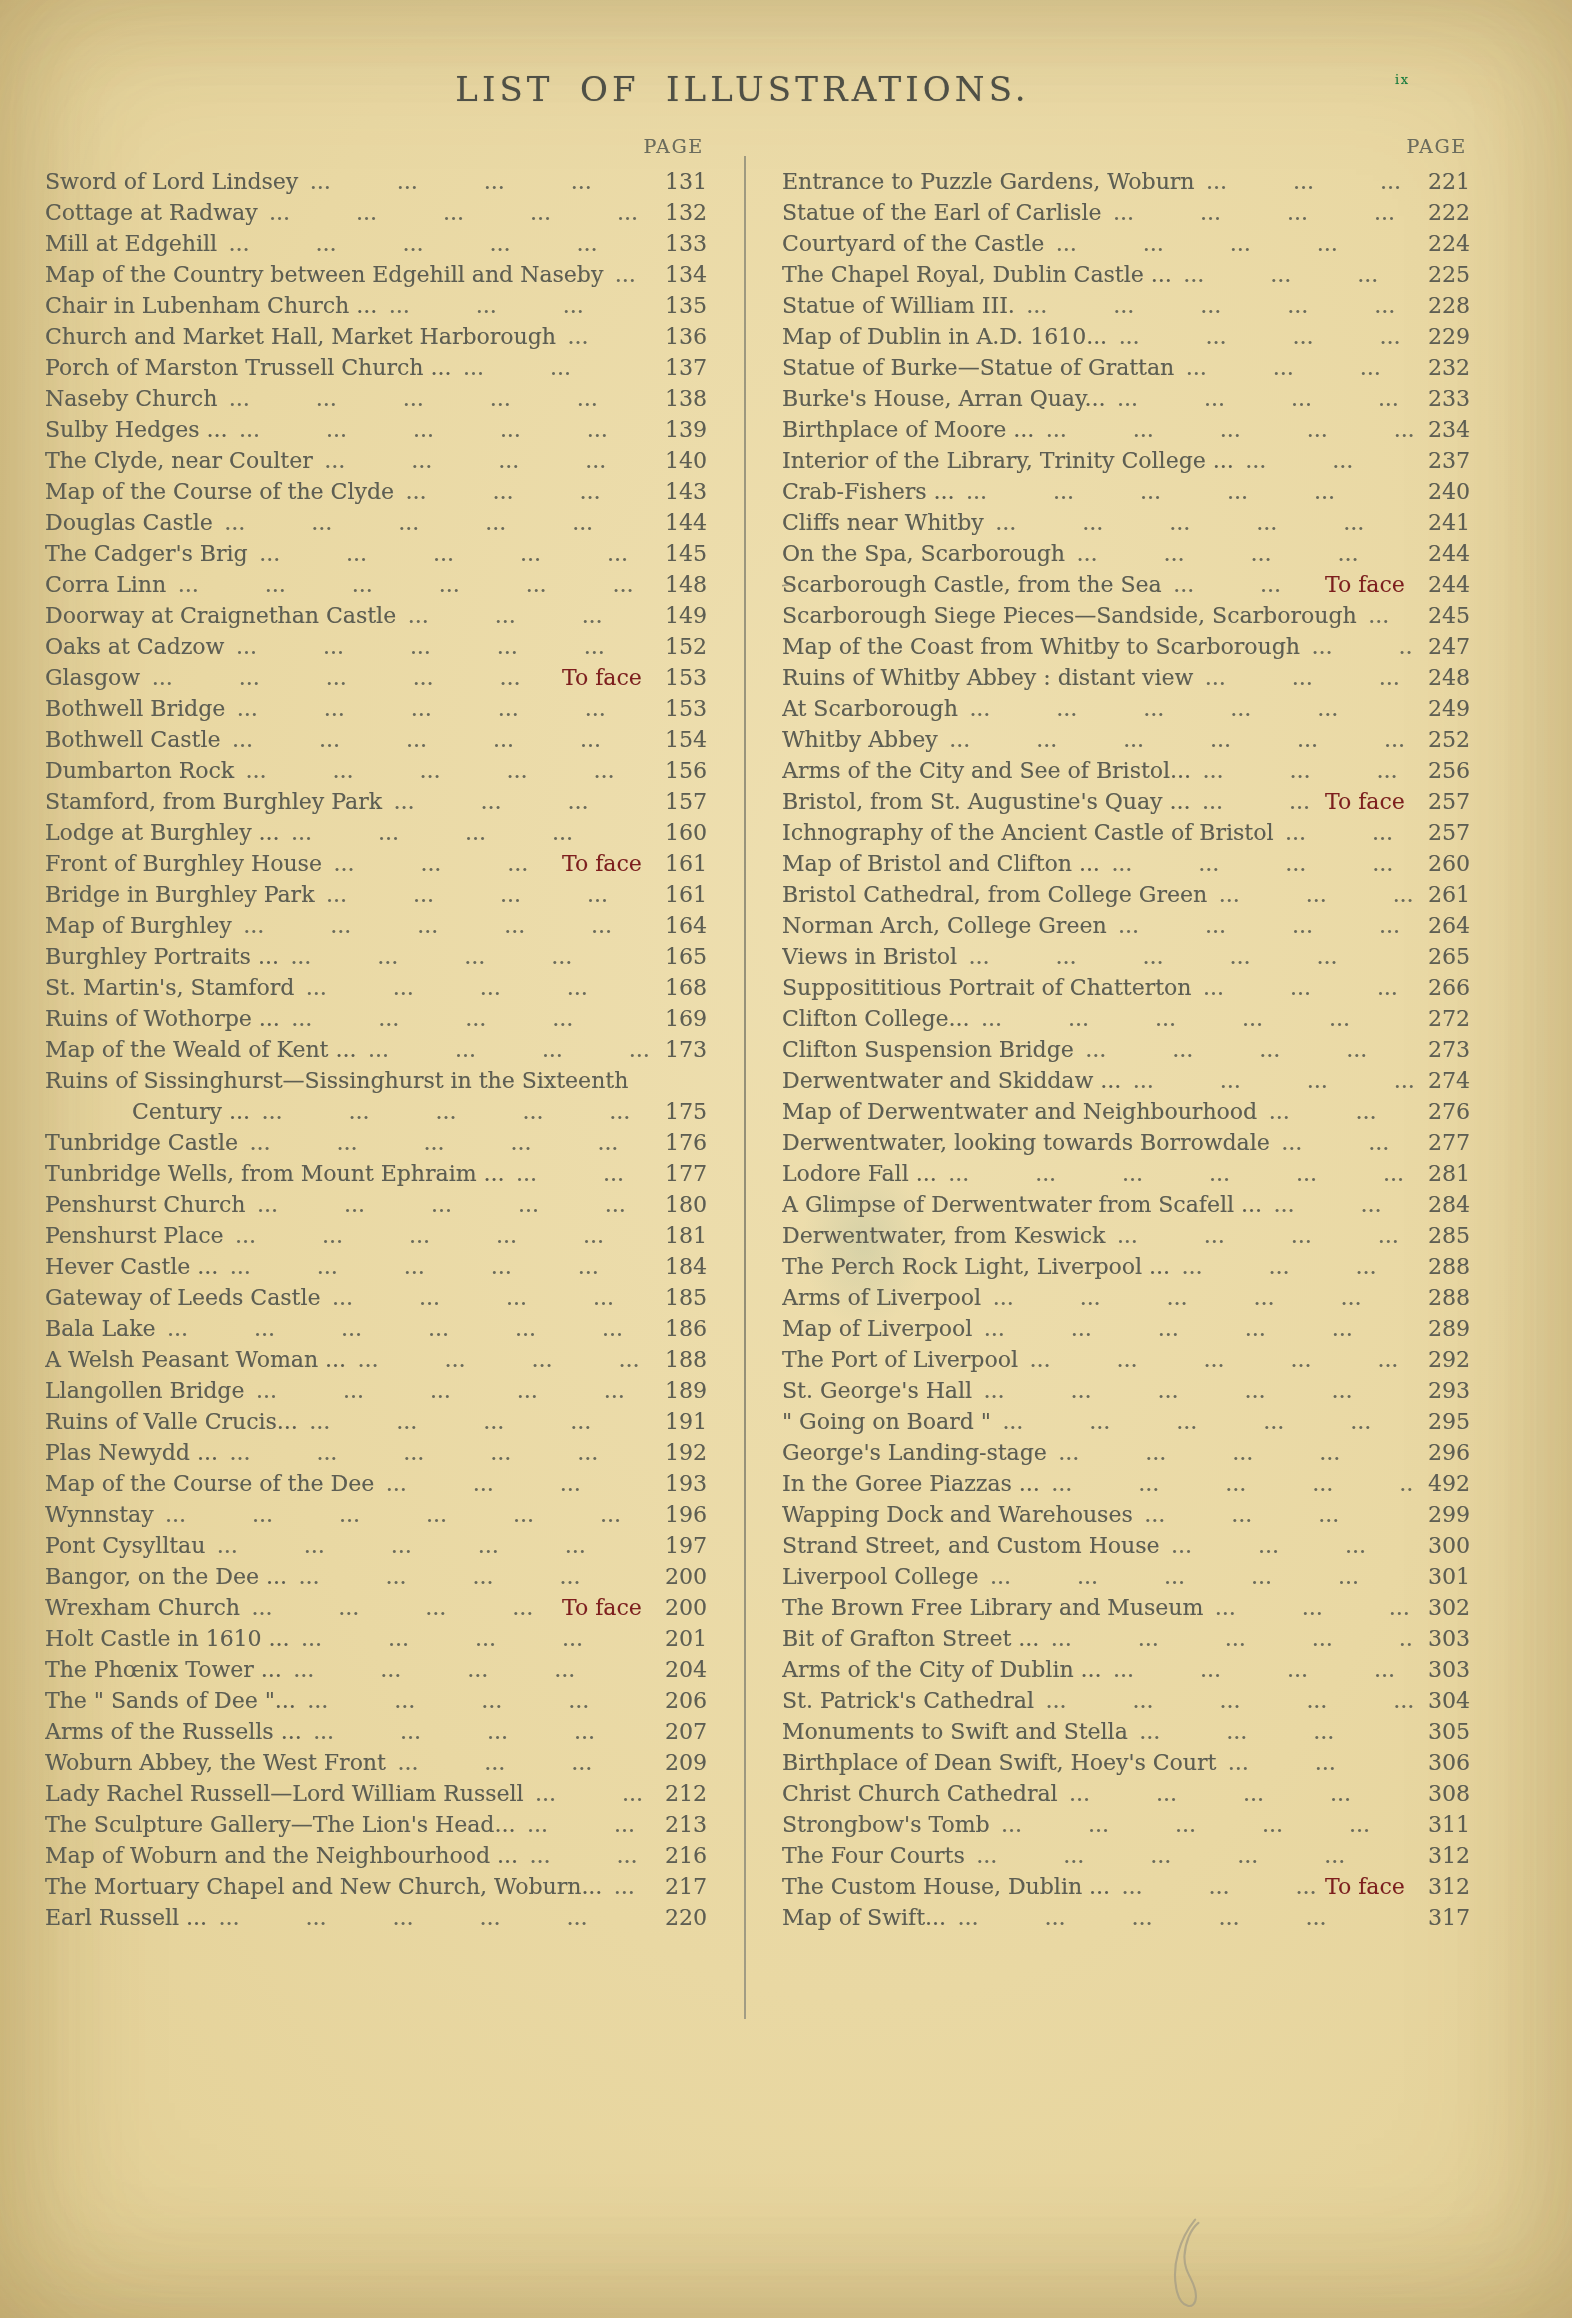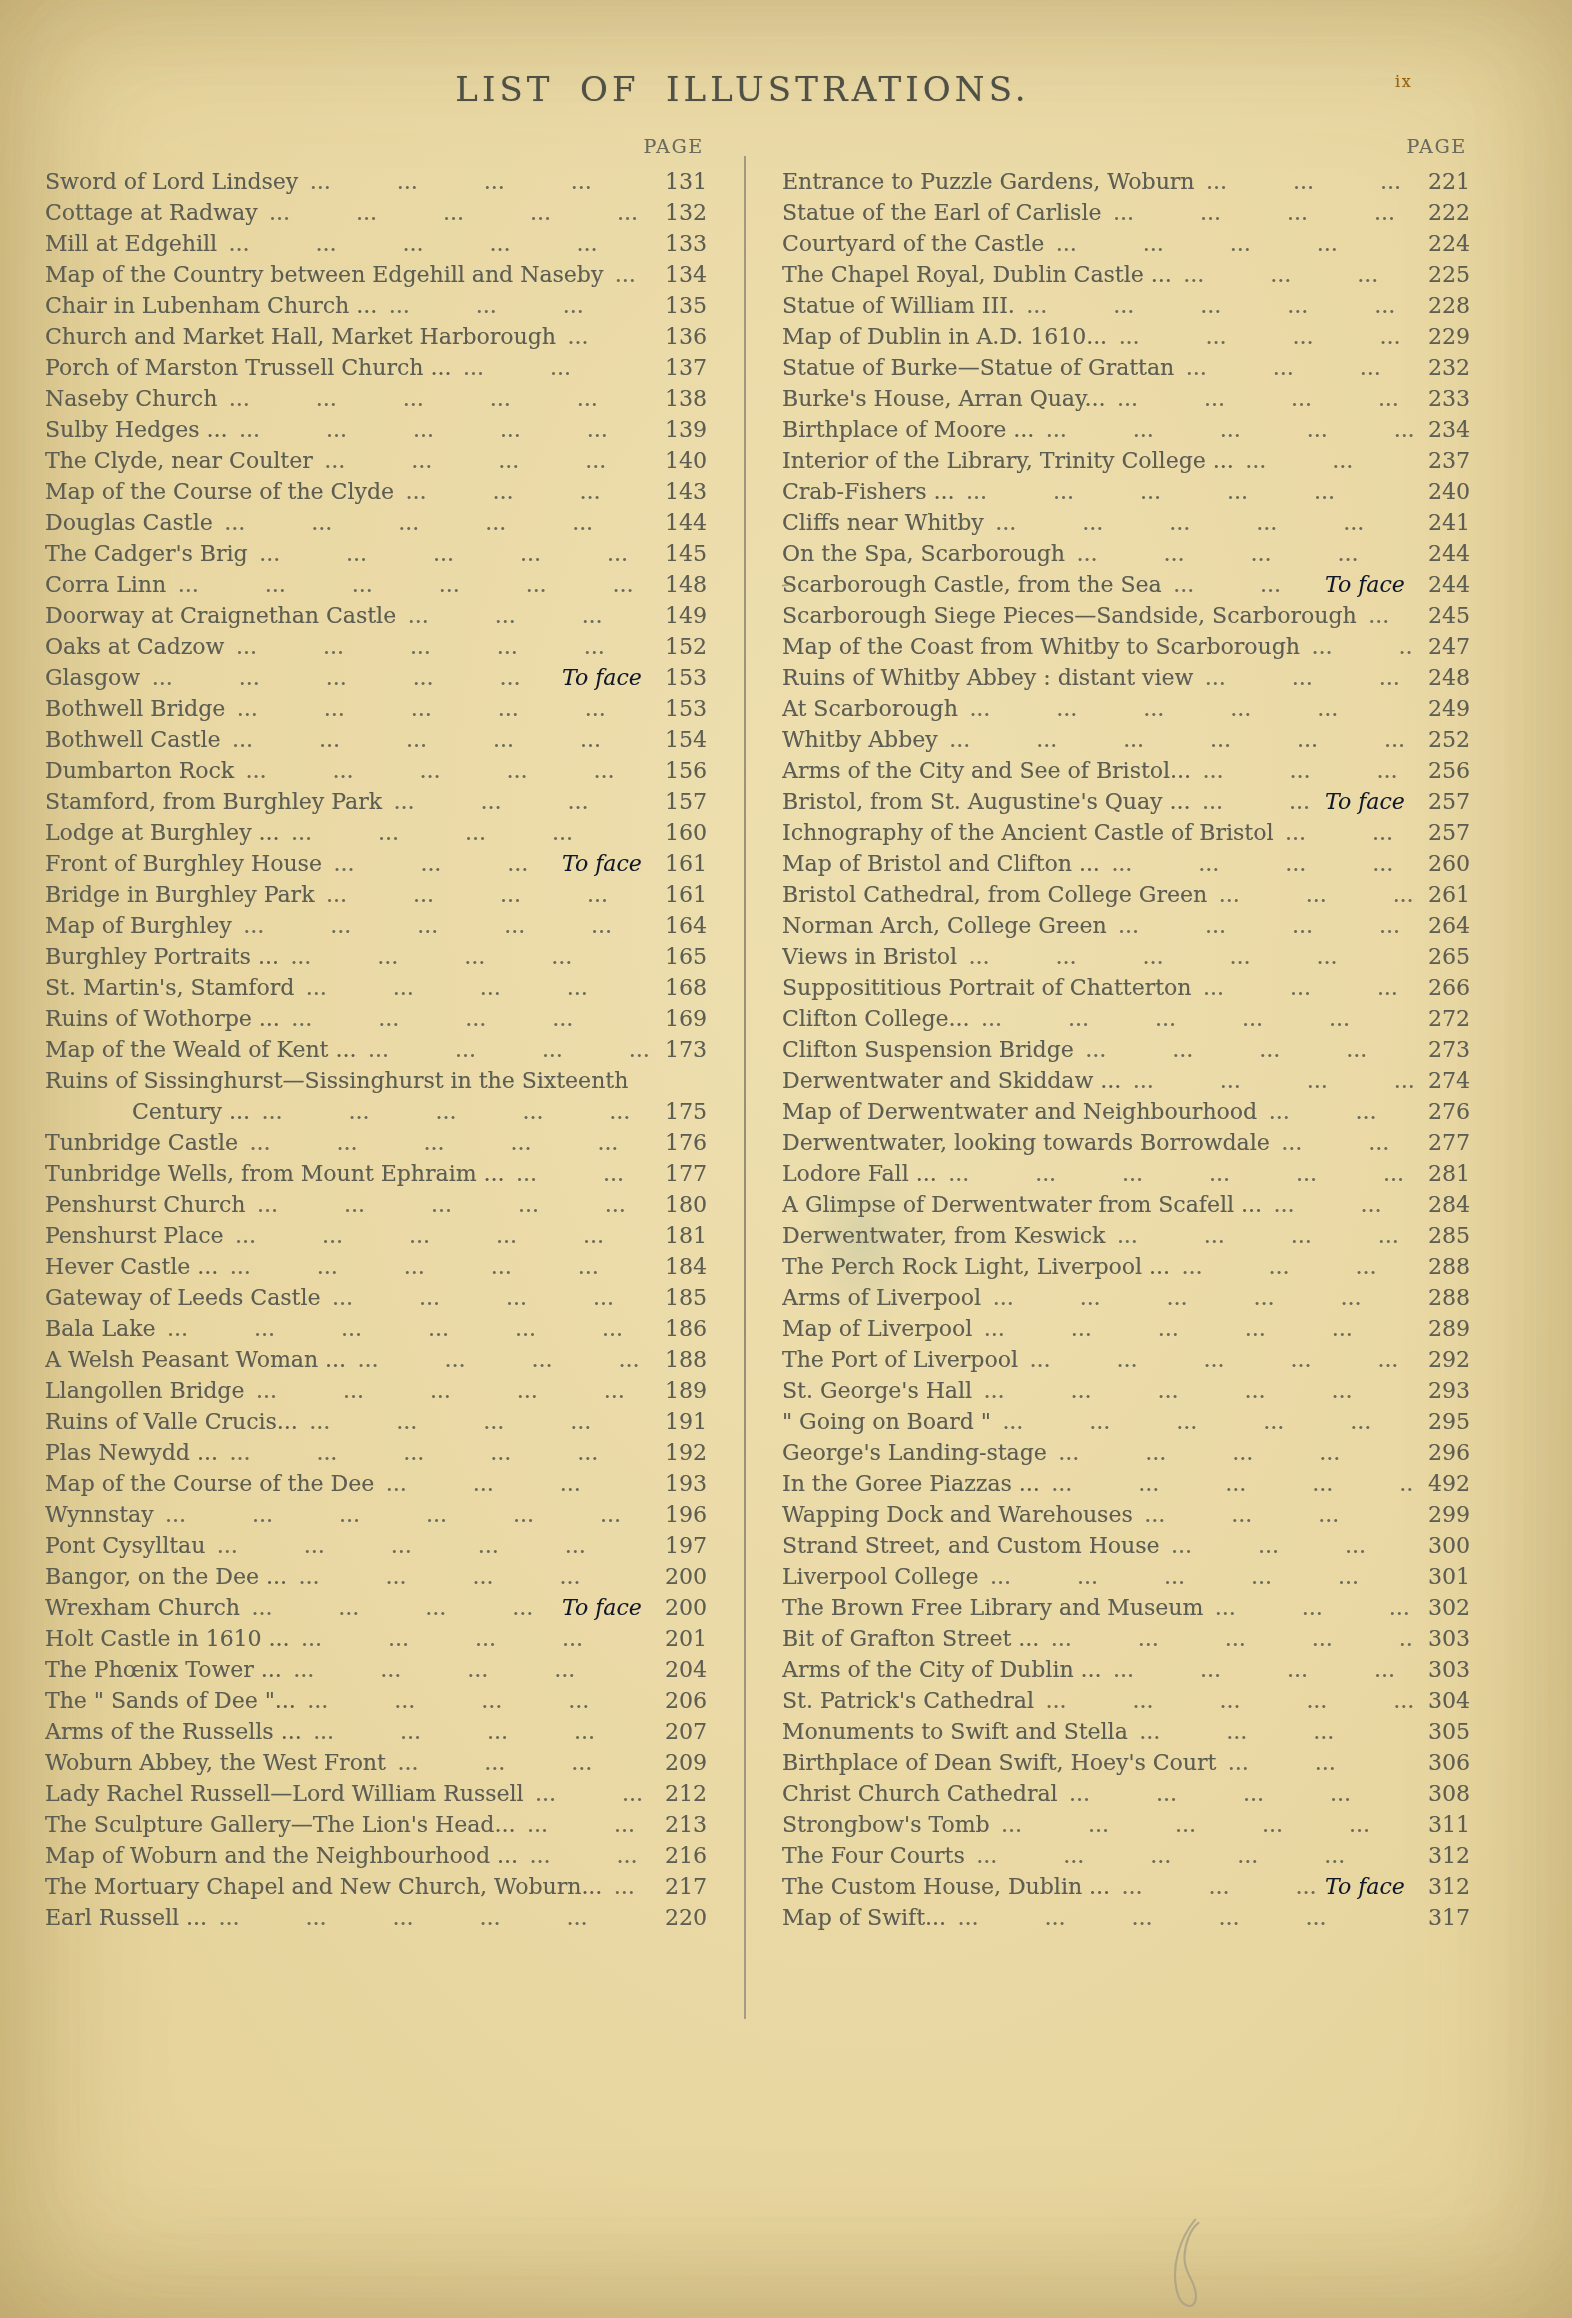--- a/index.html
+++ b/index.html
@@ -18,21 +18,21 @@
       inset 0 -33px 115px rgba(125,95,35,.10);
   }
   .page-title{
     position:absolute;left:45px;top:69px;width:1395px;
     text-align:center;font-size:34px;color:#4f5046;
     letter-spacing:4.1px;word-spacing:11.5px;
     text-shadow:0 0 0.8px rgba(80,80,62,.45);
   }
   .folio{
     position:absolute;left:1395px;top:72px;width:57px;
-    font-size:16px;color:#a16207;letter-spacing:1.6px;
+    font-size:13px;color:#15803d;letter-spacing:1.6px;
     text-shadow:0 0 0.8px rgba(80,80,62,.4);
   }
   .col{
     position:absolute;top:135px;
     color:#5d5e53;font-size:22px;
     text-shadow:0.2px 0.3px 0.6px rgba(78,78,60,.35);
   }
   .col-left{left:45px;width:662px;}
   .col-right{left:782px;width:688px;}
   .page-head{
@@ -43,22 +43,22 @@
     position:relative;display:flex;align-items:baseline;
     height:31px;line-height:31px;overflow:hidden;
   }
   .row .label{white-space:nowrap;flex-shrink:0;}
   .row.indent .label{padding-left:87px;}
   .leader{
     flex:1;min-width:0;overflow:hidden;white-space:nowrap;
     color:#6a6b5c;padding-left:11.5px;
   }
   .toface{
-    font-style:italic;white-space:nowrap;flex-shrink:0;
-    padding:0 8.2px 0 1.6px;color:#0f172a;
+    white-space:nowrap;flex-shrink:0;
+    padding:0 8.2px 0 1.6px;color:#7f1d1d;
   }
   .pnum{
     width:57px;flex-shrink:0;text-align:right;white-space:nowrap;
   }
   .mark{
     position:absolute;left:-31px;top:0;width:28px;text-align:right;
     color:#8f8b77;font-size:24.6px;opacity:.8;transform:rotate(-8deg);
     pointer-events:none;
   }
   .col-right .mark{left:-19.7px;font-size:21.3px;}

